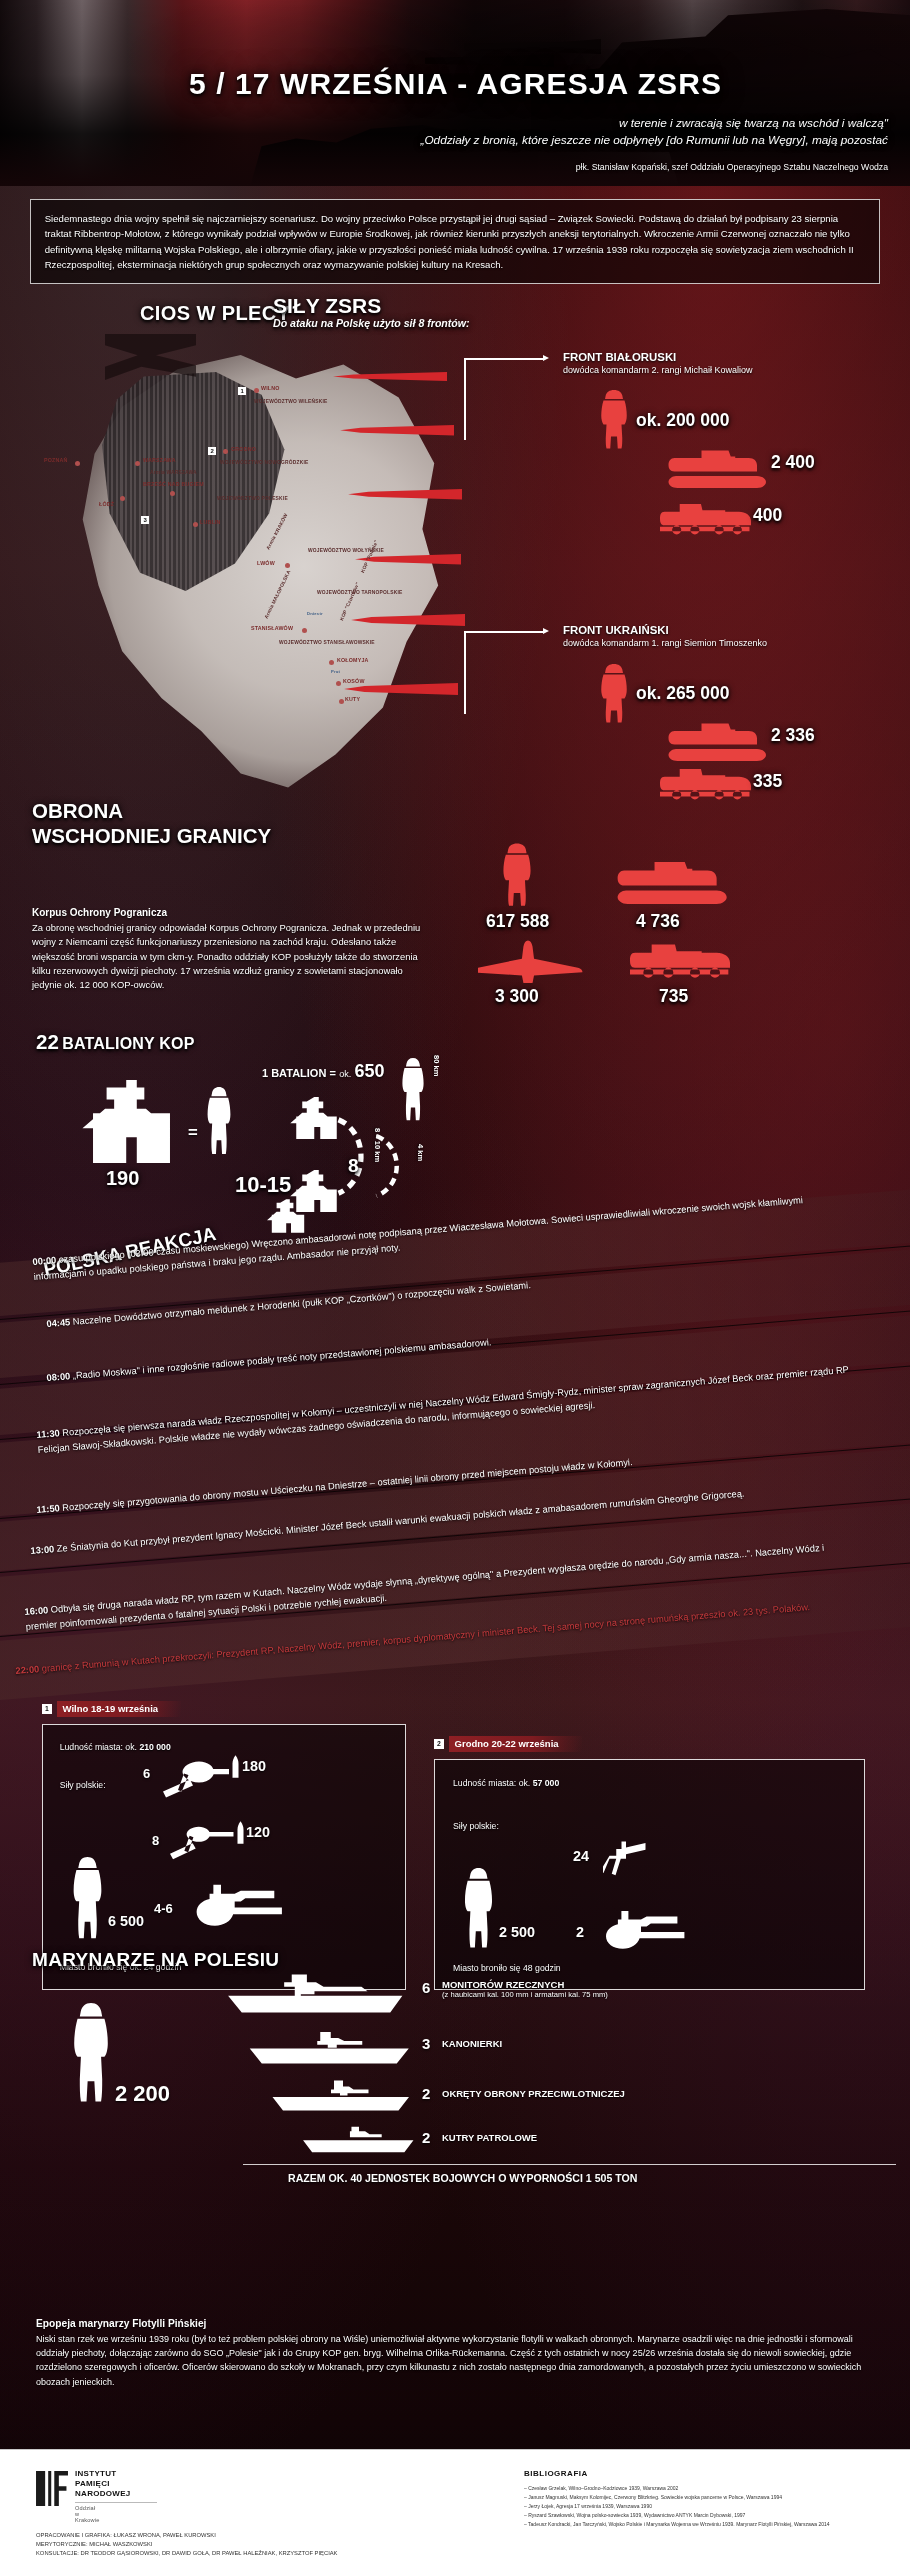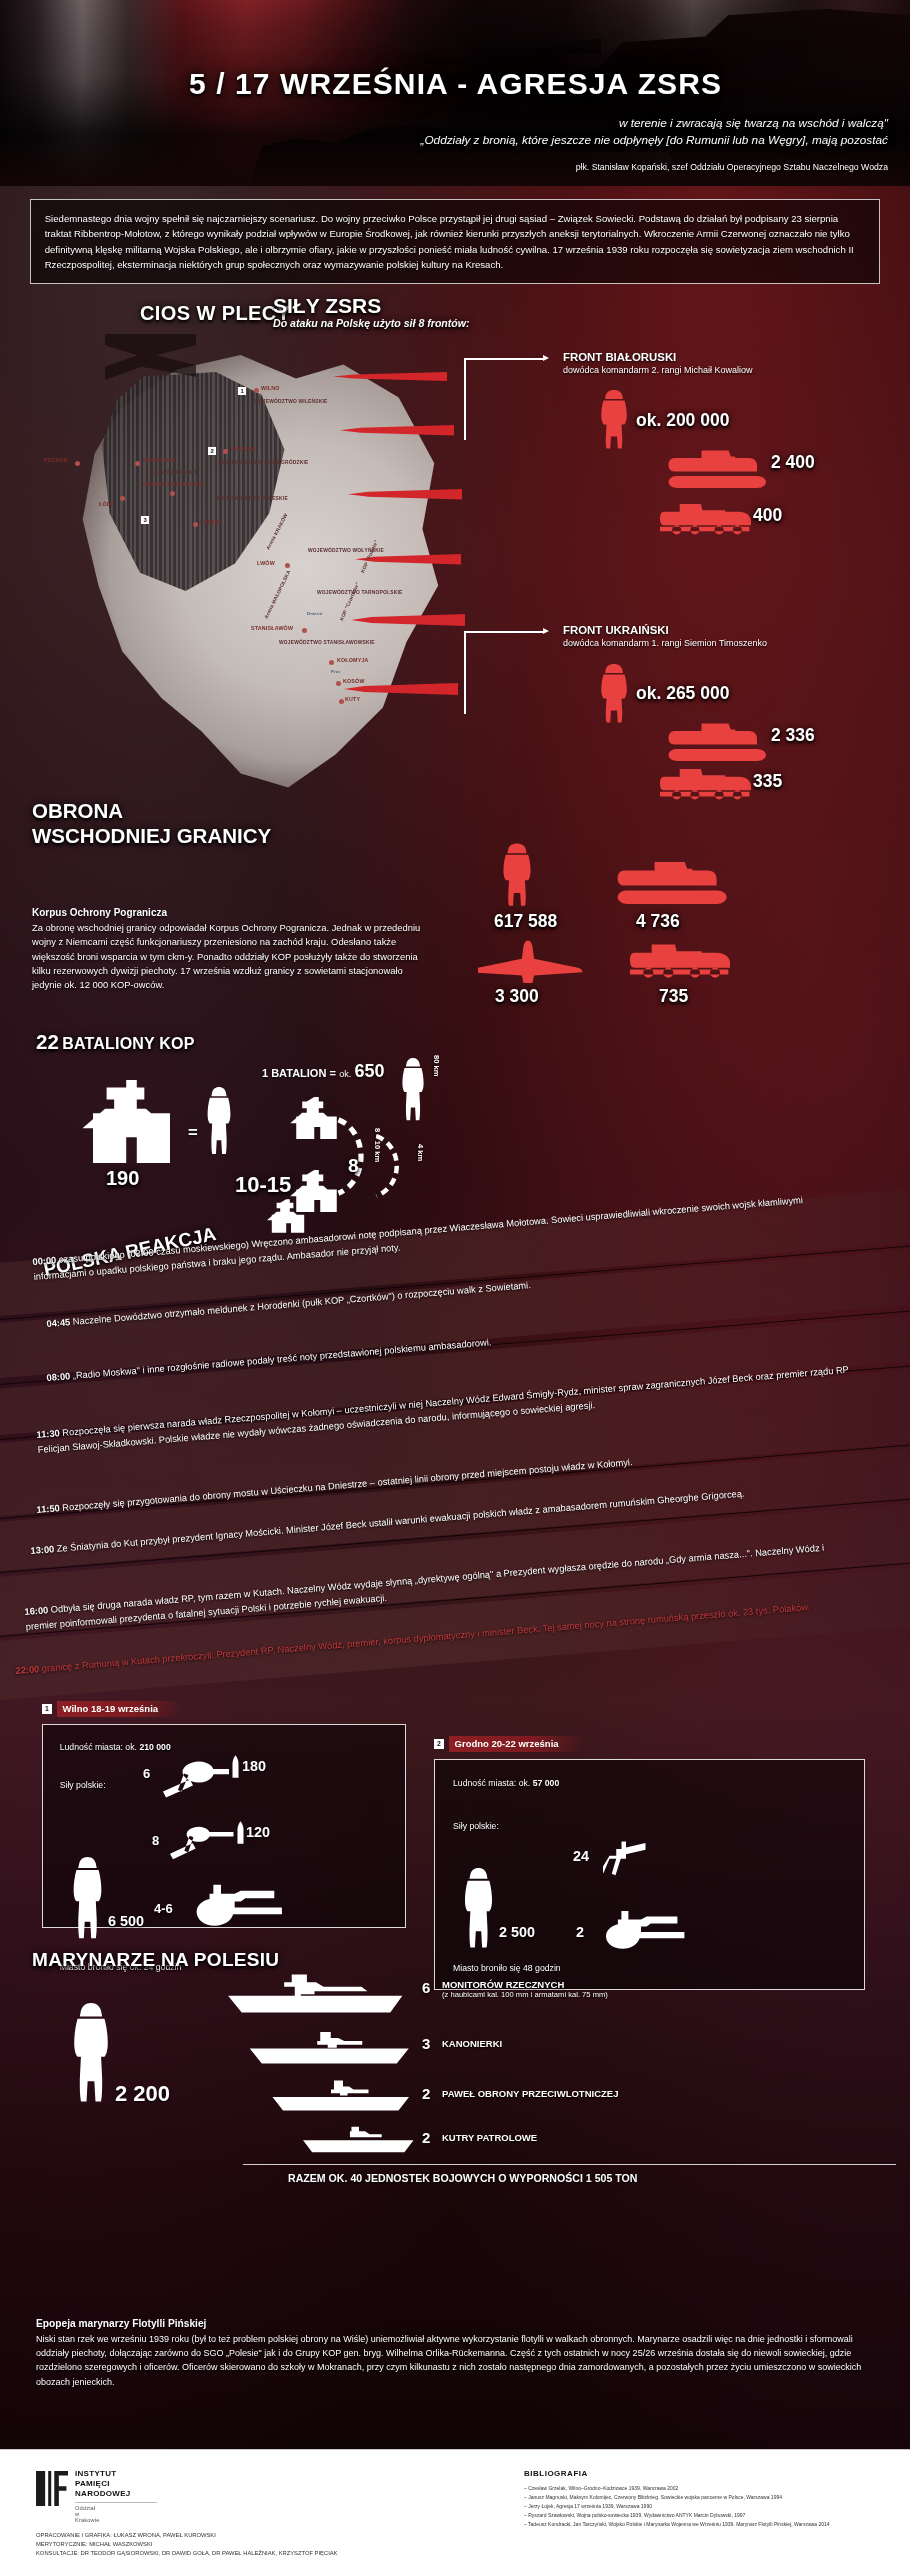--- a/index.html
+++ b/index.html
@@ -351,21 +351,21 @@
 
   <svg class="ic" style="left:660px;top:766px;" width="91" height="38" viewBox="0 0 120 50">
     <path class="icon-red" d="M26 4h28l2 8h30v6H26zM6 14h28l2-2h30l2 2h36c9 0 16 5 16 12v6H6c-5 0-6-4-6-9s1-9 6-9zM16 38a6 6 0 1 0 12 0 6 6 0 1 0-12 0zM40 38a6 6 0 1 0 12 0 6 6 0 1 0-12 0zM72 38a6 6 0 1 0 12 0 6 6 0 1 0-12 0zM96 38a6 6 0 1 0 12 0 6 6 0 1 0-12 0zM0 34h118v6H0z"></path>
   </svg>
   <div class="figval" style="left:753px;top:771px;">335</div>
 
 
   <svg class="ic" style="left:501px;top:842px;" width="32" height="67" viewBox="0 0 40 84">
     <path class="icon-red" d="M20 2c-6 0-10 3-11 7l-1 5h24l-1-5c-1-4-5-7-11-7zM6 16c-2 6-3 14-3 20 0 5 1 9 3 12h4l-1 18c0 6 0 10 1 14h5l1-16h8l1 16h5c1-4 1-8 1-14l-1-18h4c2-3 3-7 3-12 0-6-1-14-3-20z"></path>
   </svg>
-  <div class="figval" style="left:486px;top:911px;margin-left:8px;">617 588</div>
+  <div class="figval" style="left:486px;top:911px;">617 588</div>
 
   <svg class="ic" style="left:616px;top:857px;" width="114" height="47" viewBox="0 0 132 56">
     <path class="icon-red" d="M44 6h36l3 8h6v6H44zM8 16h40l3-4h30l4 4h22c7 0 11 4 11 10v8H8c-6 0-8-4-8-9s3-9 8-9zM10 40h108c7 0 12 4 12 8s-5 8-12 8H12C5 56 0 52 0 48s5-8 10-8z"></path>
   </svg>
   <div class="figval" style="left:636px;top:911px;">4 736</div>
 
   <svg class="ic" style="left:478px;top:939px;" width="106" height="44" viewBox="0 0 140 58">
     <path class="icon-red" d="M66 2c3 0 5 3 6 8l2 16 58 12c4 1 6 3 6 6l-64 4-2 10 16 10v4l-22-6-22 6v-4l16-10-2-10-64-4c0-3 2-5 6-6l58-12 2-16c1-5 3-8 6-8z"></path>
   </svg>
   <div class="figval" style="left:495px;top:986px;">3 300</div>
@@ -466,21 +466,21 @@
       <b>16:00</b><span> Odbyła się druga narada władz RP, tym razem w Kutach. Naczelny Wódz wydaje słynną „dyrektywę ogólną" a Prezydent wygłasza orędzie do narodu „Gdy armia nasza...". Naczelny Wódz i premier poinformowali prezydenta o fatalnej sytuacji Polski i potrzebie rychłej ewakuacji.</span>
     </div>
     <div class="tl-item red" style="left:15px;top:461px;width:842px;">
       <b>22:00</b><span> granicę z Rumunią w Kutach przekroczyli: Prezydent RP, Naczelny Wódz, premier, korpus dyplomatyczny i minister Beck. Tej samej nocy na stronę rumuńską przeszło ok. 23 tys. Polaków.</span>
     </div>
   </div>
 
   <div class="city-tag" style="left:42px;top:1701px;">
     <span class="sq">1</span><span class="brush">Wilno 18-19 września</span>
   </div>
-  <div class="city-box" style="left:42px;top:1724px;width:364px;height:204px;">
+  <div class="city-box" style="left:42px;top:1724px;width:364px;height:266px;">
     <div class="lbl" style="left:16.7px;top:16.7px;">
       <span>Ludność miasta: ok.</span>
       <b>210 000</b>
     </div>
     <div class="lbl" style="left:16.7px;top:55px;">Siły polskie:</div>
 
     <svg style="position:absolute;left:27px;top:132px;" width="35" height="85" viewBox="0 0 34 92">
       <path class="icon-white" d="M17 0c-5 0-8 3-9 7l-1 5h20l-1-5c-1-4-4-7-9-7zM5 14c-2 7-3 15-3 22 0 5 1 10 3 12h3l-1 20c0 8 0 14 1 20h5l1-18h6l1 18h5c1-6 1-12 1-20l-1-20h3c2-2 3-7 3-12 0-7-1-15-3-22z"></path>
     </svg>
     <div class="num" style="left:65px;top:188px;">6 500</div>
@@ -558,21 +558,21 @@
   <svg class="ic" style="left:241px;top:2029px;" width="175" height="36" viewBox="0 0 230 48">
     <path class="icon-white" d="M104 4h14v8h10l8 4h24v5h-34v4h-12v-4h-14v-5h4zM10 26h212l-16 20H26z"></path>
   </svg>
   <div class="navy-num" style="left:422px;top:2035px;">3</div>
   <div class="navy-lbl" style="left:442px;top:2038px;">KANONIERKI</div>
 
   <svg class="ic" style="left:264px;top:2079px;" width="152" height="33" viewBox="0 0 200 44">
     <path class="icon-white" d="M92 2h12v8h8l6 4h20v5h-28v3h-10v-3H88v-5h4zM10 24h182l-14 18H24z"></path>
   </svg>
   <div class="navy-num" style="left:422px;top:2085px;">2</div>
-  <div class="navy-lbl" style="left:442px;top:2088px;">PAWEŁ OBRONY PRZECIWLOTNICZEJ</div>
+  <div class="navy-lbl" style="left:442px;top:2088px;">OKRĘTY OBRONY PRZECIWLOTNICZEJ</div>
 
   <svg class="ic" style="left:297px;top:2125px;" width="121" height="29" viewBox="0 0 160 38">
     <path class="icon-white" d="M72 2h10v6h8l6 4h16v4H70V8h2zM8 20h146l-12 16H20z"></path>
   </svg>
   <div class="navy-num" style="left:422px;top:2129px;">2</div>
   <div class="navy-lbl" style="left:442px;top:2132px;">KUTRY PATROLOWE</div>
 
   <div class="navy-rule" style="left:243px;top:2164px;width:653px;"></div>
   <div class="navy-total" style="left:288px;top:2172px;">RAZEM OK. 40 JEDNOSTEK BOJOWYCH O WYPORNOŚCI 1 505 TON</div>
 

